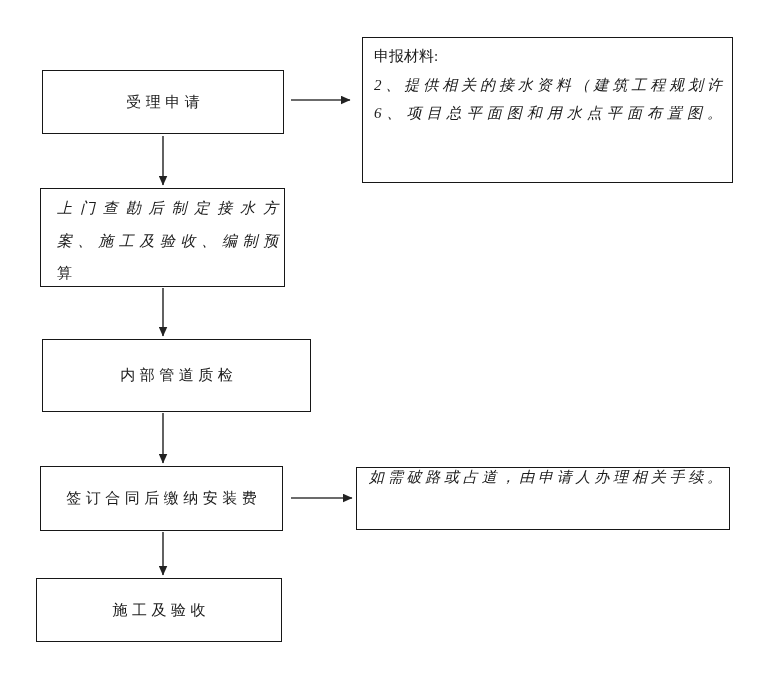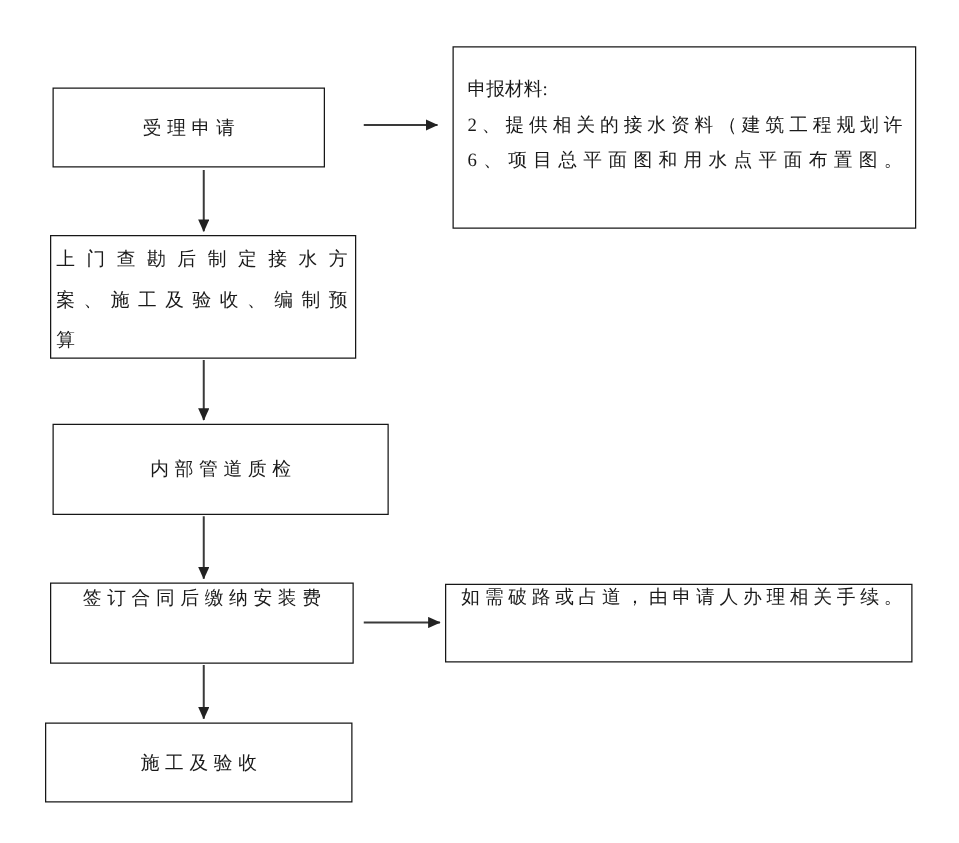--- a/index.html
+++ b/index.html
@@ -34,41 +34,42 @@
     font-size: 15px;
   }
   
   .center {
     display: flex;
     align-items: center;
     justify-content: center;
   }
   .centercol {
     display: flex;
-    flex-direction: column;
+    flex-direction: row;
     align-items: center;
-    justify-content: flex-start;
+    justify-content: center;
   }
   .ls4 {
     letter-spacing: 4.5px;
     margin-right: -4.5px;
     white-space: nowrap;
   }
   
   .jl {
     text-align: justify;
     text-align-last: justify;
+    font-style: italic;
   }
   
-  .node1 { left: 42px;  top: 70px;  width: 218px; height: 64px; }
+  .node1 { left: 42px;  top: 70px;  width: 242px; height: 64px; }
   .note1 { left: 362px; top: 37px;  width: 371px; height: 146px;
-           padding: 20px 10px 0 11px; line-height: 28.5px; }
+           padding: 4px 10px 0 11px; line-height: 28.5px; }
   .note1 .hang { padding-left: 23px; }
   .node2 { left: 40px;  top: 188px; width: 245px; height: 99px;
-           padding: 3px 6px 0 4px; line-height: 32.5px; }
+           padding: 3px 6px 0 16px; line-height: 32.5px; }
   .node3 { left: 42px;  top: 339px; width: 269px; height: 73px; }
   .node4 { left: 40px;  top: 466px; width: 243px; height: 65px; line-height: 25px; }
   .note2 { left: 356px; top: 467px; width: 374px; height: 63px;
            display: flex; align-items: flex-start; padding: 0 7px 0 12px; }
   .note2 .jl { width: 100%; }
   .node5 { left: 36px;  top: 578px; width: 246px; height: 64px; }
 </style>
 </head>
 <body>
 

